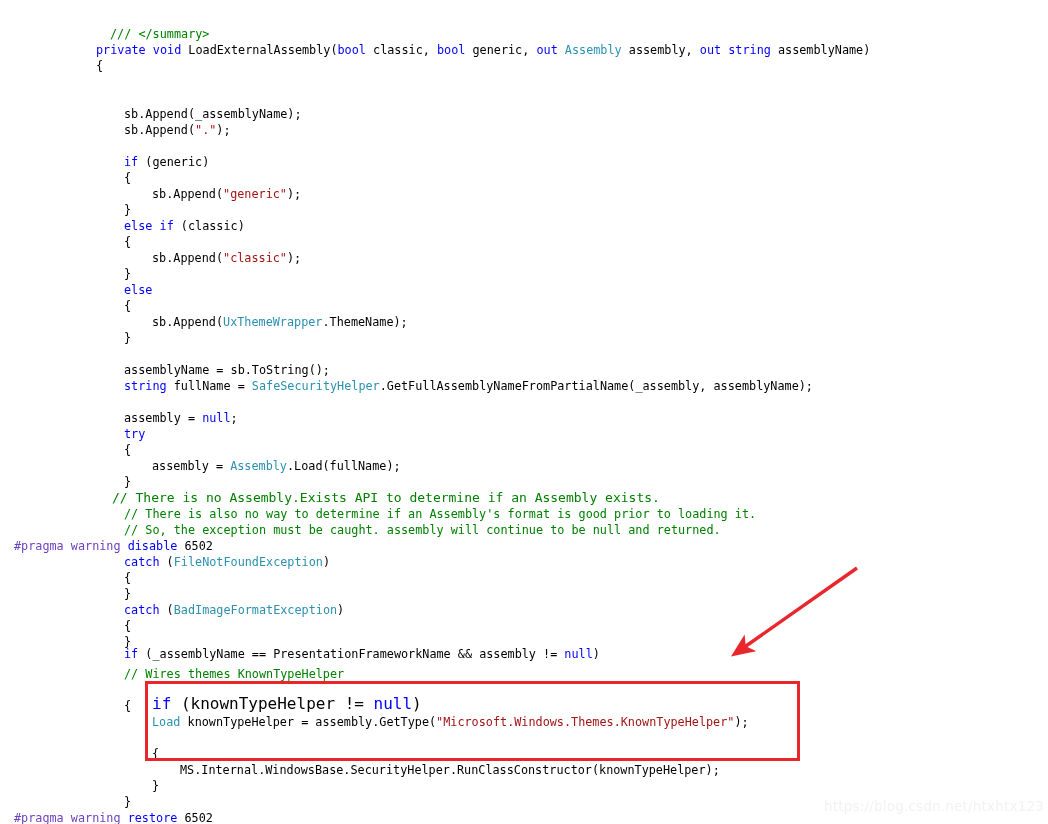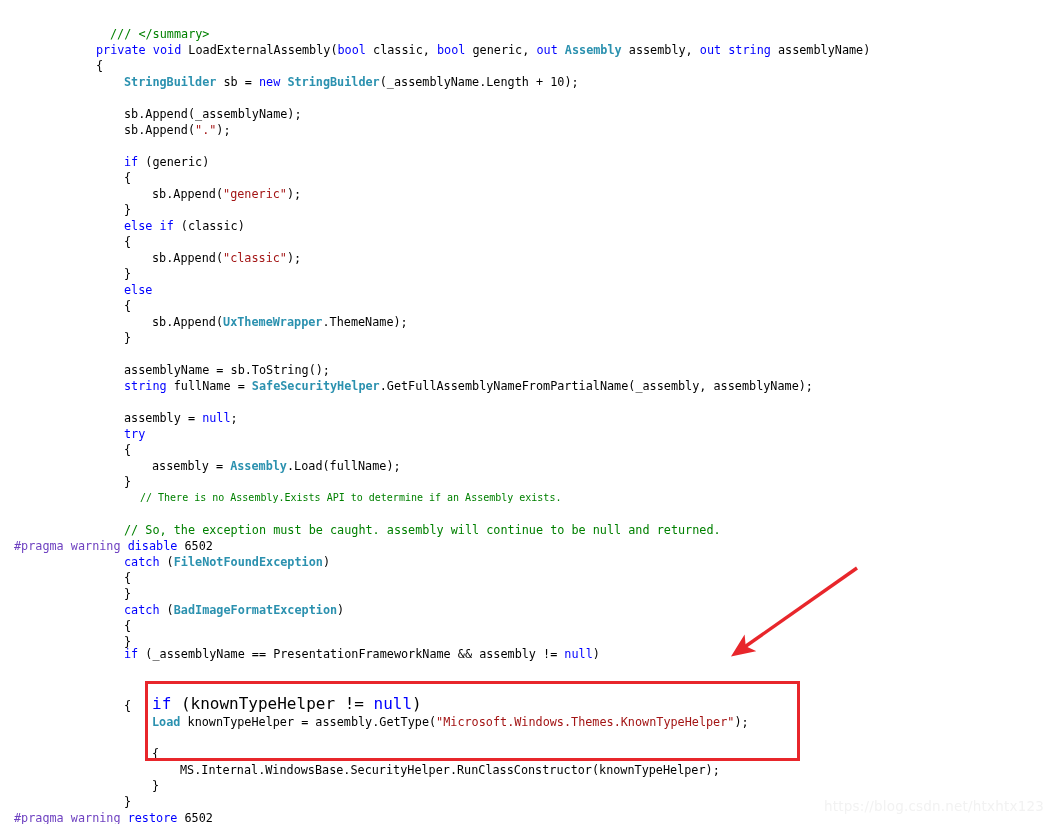--- a/index.html
+++ b/index.html
@@ -32,21 +32,21 @@
     line-height: 16px;
     white-space: pre;
     font-family: "DejaVu Sans Mono", "Liberation Mono", monospace;
     font-size: 11.8px;
     letter-spacing: 0px;
     color: #000000;
   }
 
   
   .t-kw   { color: #0000ff; }   
-  .t-type { color: #2b91af; font-weight: bold; }   
+  .t-type { color: #2b91af; }   
   .t-str  { color: #a31515; }   
   .t-cmt  { color: #008000; }   
   .t-pre  { color: #6f42c1; text-align: center; }   
   .t-plain{ color: #000000; }
 
   
   #highlight-box {
     position: absolute;
     border: 3px solid #e8262b;
     box-sizing: border-box;
@@ -69,21 +69,20 @@
     letter-spacing: 0.2px;
   }
 </style>
 </head>
 <body>
 
 <div id="code-surface" style="background: rgb(255, 255, 255);">
     <div class="code-line" style="top: 2px; left: 110px; font-size: 11.8px; line-height: 16px;"><span class="t-cmt">/// &lt;/summary&gt;</span></div>
     <div class="code-line" style="top: 18px; left: 96px; font-size: 11.8px; line-height: 16px;"><span class="t-kw">private</span><span class="t-plain"> </span><span class="t-kw">void</span><span class="t-plain"> LoadExternalAssembly(</span><span class="t-kw">bool</span><span class="t-plain"> classic, </span><span class="t-kw">bool</span><span class="t-plain"> generic, </span><span class="t-kw">out</span><span class="t-plain"> </span><span class="t-type">Assembly</span><span class="t-plain"> assembly, </span><span class="t-kw">out</span><span class="t-plain"> </span><span class="t-kw">string</span><span class="t-plain"> assemblyName)</span></div>
     <div class="code-line" style="top: 34px; left: 96px; font-size: 11.8px; line-height: 16px;"><span class="t-plain">{</span></div>
-    <div class="code-line" style="top: 50px; left: 124px; font-size: 11.8px; line-height: 16px;"><span class="t-type">StringBuilder</span><span class="t-plain"> sb = </span><span class="t-kw">new</span><span class="t-plain"> </span><span class="t-type">StringBuilder</span><span class="t-plain">(_assemblyName.Length + 10);</span></div>
     <div class="code-line" style="top: 82px; left: 124px; font-size: 11.8px; line-height: 16px;"><span class="t-plain">sb.Append(_assemblyName);</span></div>
     <div class="code-line" style="top: 98px; left: 124px; font-size: 11.8px; line-height: 16px;"><span class="t-plain">sb.Append(</span><span class="t-str">"."</span><span class="t-plain">);</span></div>
     <div class="code-line" style="top: 130px; left: 124px; font-size: 11.8px; line-height: 16px;"><span class="t-kw">if</span><span class="t-plain"> (generic)</span></div>
     <div class="code-line" style="top: 146px; left: 124px; font-size: 11.8px; line-height: 16px;"><span class="t-plain">{</span></div>
     <div class="code-line" style="top: 162px; left: 152px; font-size: 11.8px; line-height: 16px;"><span class="t-plain">sb.Append(</span><span class="t-str">"generic"</span><span class="t-plain">);</span></div>
     <div class="code-line" style="top: 178px; left: 124px; font-size: 11.8px; line-height: 16px;"><span class="t-plain">}</span></div>
     <div class="code-line" style="top: 194px; left: 124px; font-size: 11.8px; line-height: 16px;"><span class="t-kw">else</span><span class="t-plain"> </span><span class="t-kw">if</span><span class="t-plain"> (classic)</span></div>
     <div class="code-line" style="top: 210px; left: 124px; font-size: 11.8px; line-height: 16px;"><span class="t-plain">{</span></div>
     <div class="code-line" style="top: 226px; left: 152px; font-size: 11.8px; line-height: 16px;"><span class="t-plain">sb.Append(</span><span class="t-str">"classic"</span><span class="t-plain">);</span></div>
     <div class="code-line" style="top: 242px; left: 124px; font-size: 11.8px; line-height: 16px;"><span class="t-plain">}</span></div>
@@ -91,29 +90,31 @@
     <div class="code-line" style="top: 274px; left: 124px; font-size: 11.8px; line-height: 16px;"><span class="t-plain">{</span></div>
     <div class="code-line" style="top: 290px; left: 152px; font-size: 11.8px; line-height: 16px;"><span class="t-plain">sb.Append(</span><span class="t-type">UxThemeWrapper</span><span class="t-plain">.ThemeName);</span></div>
     <div class="code-line" style="top: 306px; left: 124px; font-size: 11.8px; line-height: 16px;"><span class="t-plain">}</span></div>
     <div class="code-line" style="top: 338px; left: 124px; font-size: 11.8px; line-height: 16px;"><span class="t-plain">assemblyName = sb.ToString();</span></div>
     <div class="code-line" style="top: 354px; left: 124px; font-size: 11.8px; line-height: 16px;"><span class="t-kw">string</span><span class="t-plain"> fullName = </span><span class="t-type">SafeSecurityHelper</span><span class="t-plain">.GetFullAssemblyNameFromPartialName(_assembly, assemblyName);</span></div>
     <div class="code-line" style="top: 386px; left: 124px; font-size: 11.8px; line-height: 16px;"><span class="t-plain">assembly = </span><span class="t-kw">null</span><span class="t-plain">;</span></div>
     <div class="code-line" style="top: 402px; left: 124px; font-size: 11.8px; line-height: 16px;"><span class="t-kw">try</span></div>
     <div class="code-line" style="top: 418px; left: 124px; font-size: 11.8px; line-height: 16px;"><span class="t-plain">{</span></div>
     <div class="code-line" style="top: 434px; left: 152px; font-size: 11.8px; line-height: 16px;"><span class="t-plain">assembly = </span><span class="t-type">Assembly</span><span class="t-plain">.Load(fullName);</span></div>
     <div class="code-line" style="top: 450px; left: 124px; font-size: 11.8px; line-height: 16px;"><span class="t-plain">}</span></div>
-    <div class="code-line" style="top: 466px; left: 140px; font-size: 10px; line-height: 16px;"><span class="t-cmt">// There is no Assembly.Exists API to determine if an Assembly exists.</span></div>
+    <div class="code-line" style="top: 466px; left: 112px; font-size: 13px; line-height: 16px;"><span class="t-cmt">// There is no Assembly.Exists API to determine if an Assembly exists.</span></div>
+    <div class="code-line" style="top: 482px; left: 124px; font-size: 11.8px; line-height: 16px;"><span class="t-cmt">// There is also no way to determine if an Assembly's format is good prior to loading it.</span></div>
     <div class="code-line" style="top: 498px; left: 124px; font-size: 11.8px; line-height: 16px; text-align: right;"><span class="t-cmt">// So, the exception must be caught. assembly will continue to be null and returned.</span></div>
     <div class="code-line" style="top: 514px; left: 14px; font-size: 11.8px; line-height: 16px;"><span class="t-pre">#pragma warning</span><span class="t-plain"> </span><span class="t-kw">disable</span><span class="t-plain"> 6502</span></div>
     <div class="code-line" style="top: 530px; left: 124px; font-size: 11.8px; line-height: 16px;"><span class="t-kw">catch</span><span class="t-plain"> (</span><span class="t-type">FileNotFoundException</span><span class="t-plain">)</span></div>
     <div class="code-line" style="top: 546px; left: 124px; font-size: 11.8px; line-height: 16px;"><span class="t-plain">{</span></div>
     <div class="code-line" style="top: 562px; left: 124px; font-size: 11.8px; line-height: 16px;"><span class="t-plain">}</span></div>
     <div class="code-line" style="top: 578px; left: 124px; font-size: 11.8px; line-height: 16px;"><span class="t-kw">catch</span><span class="t-plain"> (</span><span class="t-type">BadImageFormatException</span><span class="t-plain">)</span></div>
     <div class="code-line" style="top: 594px; left: 124px; font-size: 11.8px; line-height: 16px;"><span class="t-plain">{</span></div>
     <div class="code-line" style="top: 610px; left: 124px; font-size: 11.8px; line-height: 16px;"><span class="t-plain">}</span></div>
+    <div class="code-line" style="top: 642px; left: 124px; font-size: 11.8px; line-height: 16px;"><span class="t-cmt">// Wires themes KnownTypeHelper</span></div>
     <div class="code-line" style="top: 622px; left: 124px; font-size: 11.8px; line-height: 16px;"><span class="t-kw">if</span><span class="t-plain"> (_assemblyName == PresentationFrameworkName &amp;&amp; assembly != </span><span class="t-kw">null</span><span class="t-plain">)</span></div>
     <div class="code-line" style="top: 674px; left: 124px; font-size: 11.8px; line-height: 16px;"><span class="t-plain">{</span></div>
     <div class="code-line" style="top: 690px; left: 152px; font-size: 11.8px; line-height: 16px;"><span class="t-type">Load</span><span class="t-plain"> knownTypeHelper = assembly.GetType(</span><span class="t-str">"Microsoft.Windows.Themes.KnownTypeHelper"</span><span class="t-plain">);</span></div>
     <div class="code-line" style="top: 672px; left: 152px; font-size: 16px; line-height: 16px;"><span class="t-kw">if</span><span class="t-plain"> (knownTypeHelper != </span><span class="t-kw">null</span><span class="t-plain">)</span></div>
     <div class="code-line" style="top: 722px; left: 152px; font-size: 11.8px; line-height: 16px;"><span class="t-plain">{</span></div>
     <div class="code-line" style="top: 738px; left: 180px; font-size: 11.8px; line-height: 16px;"><span class="t-plain">MS.Internal.WindowsBase.SecurityHelper.RunClassConstructor(knownTypeHelper);</span></div>
     <div class="code-line" style="top: 754px; left: 152px; font-size: 11.8px; line-height: 16px;"><span class="t-plain">}</span></div>
     <div class="code-line" style="top: 770px; left: 124px; font-size: 11.8px; line-height: 16px;"><span class="t-plain">}</span></div>
     <div class="code-line" style="top: 786px; left: 14px; font-size: 11.8px; line-height: 16px;"><span class="t-pre">#pragma warning</span><span class="t-plain"> </span><span class="t-kw">restore</span><span class="t-plain"> 6502</span></div>
     <div class="code-line" style="top: 802px; left: 96px; font-size: 11.8px; line-height: 16px;"><span class="t-plain">}</span></div>

